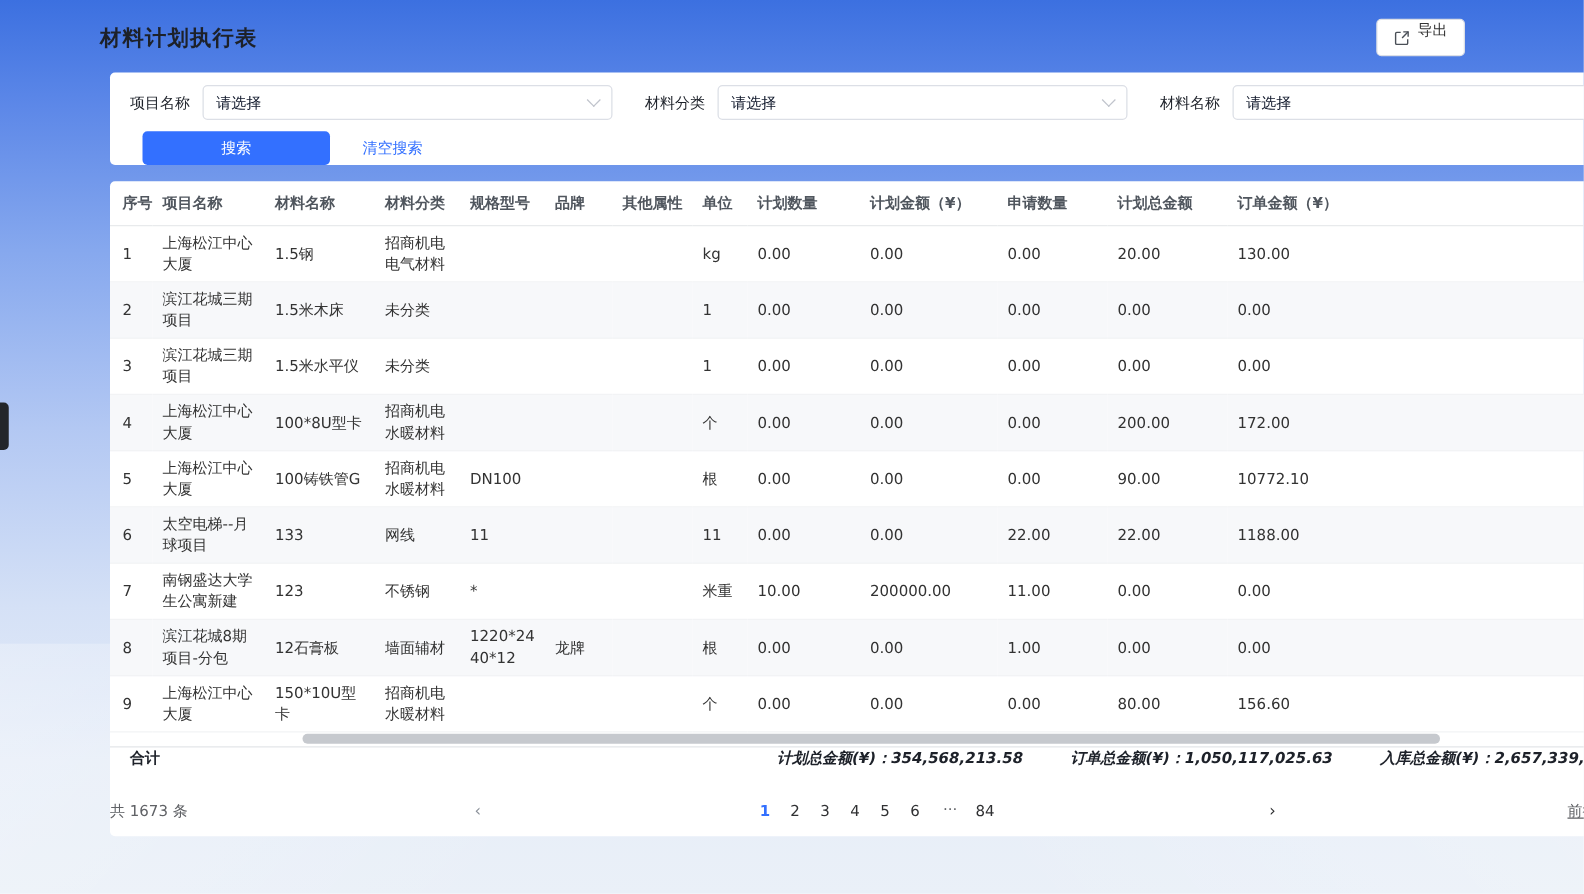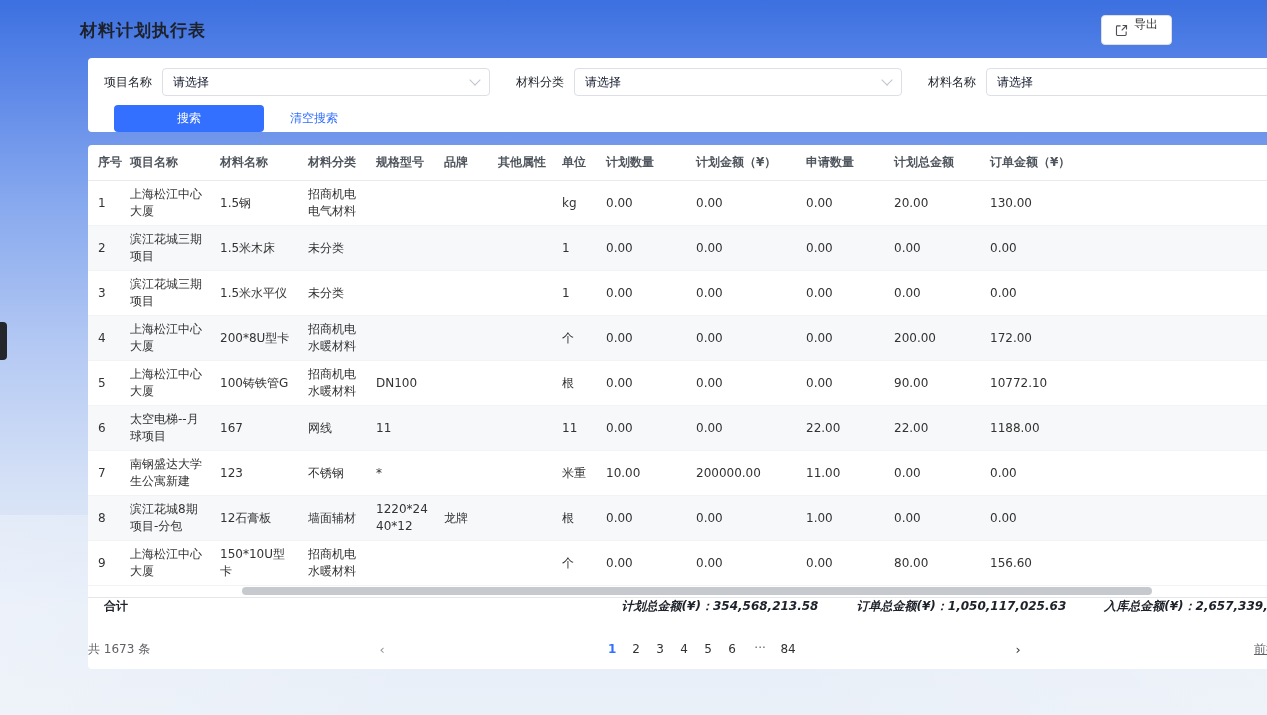--- a/index.html
+++ b/index.html
@@ -191,21 +191,21 @@
             <td>1</td>
             <td>0.00</td>
             <td>0.00</td>
             <td>0.00</td>
             <td>0.00</td>
             <td>0.00</td>
           </tr>
           <tr>
             <td>4</td>
             <td>上海松江中心大厦</td>
-            <td>200*8U型卡</td>
+            <td>100*8U型卡</td>
             <td>招商机电水暖材料</td>
             <td></td>
             <td></td>
             <td></td>
             <td>个</td>
             <td>0.00</td>
             <td>0.00</td>
             <td>0.00</td>
             <td>200.00</td>
             <td>172.00</td>
@@ -221,21 +221,21 @@
             <td>根</td>
             <td>0.00</td>
             <td>0.00</td>
             <td>0.00</td>
             <td>90.00</td>
             <td>10772.10</td>
           </tr>
           <tr>
             <td>6</td>
             <td>太空电梯--月球项目</td>
-            <td>167</td>
+            <td>133</td>
             <td>网线</td>
             <td>11</td>
             <td></td>
             <td></td>
             <td>11</td>
             <td>0.00</td>
             <td>0.00</td>
             <td>22.00</td>
             <td>22.00</td>
             <td>1188.00</td>

